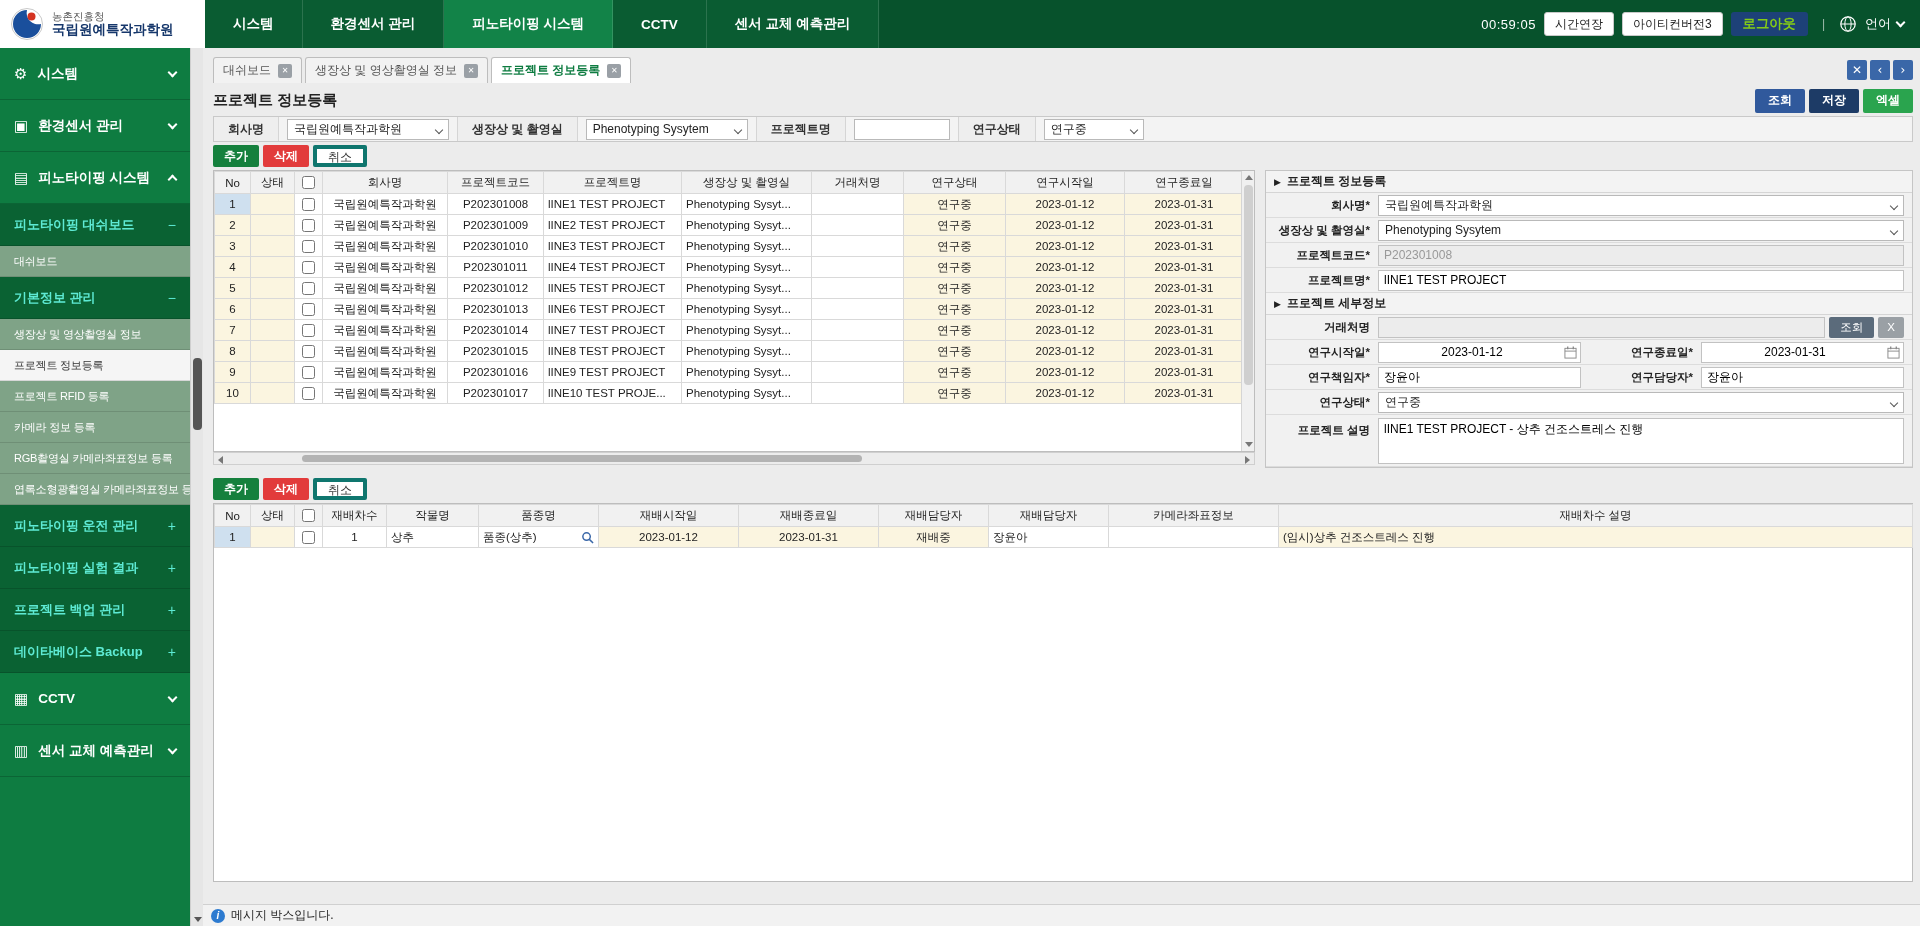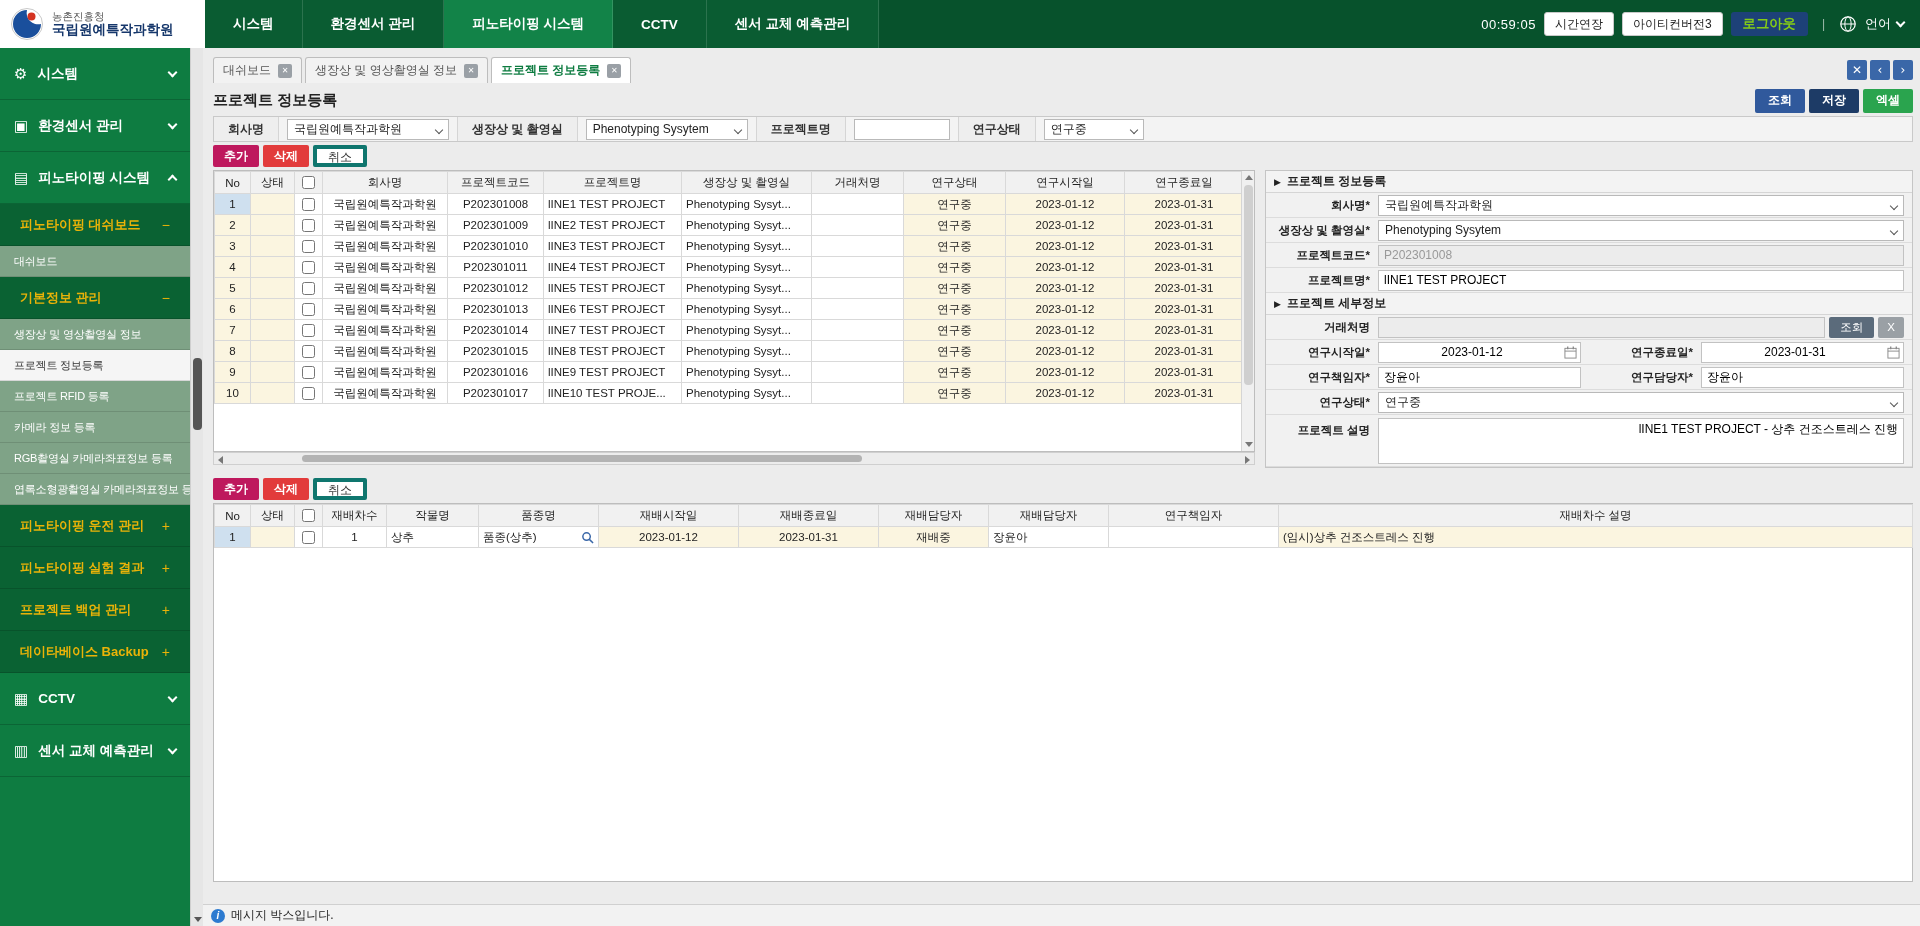--- a/index.html
+++ b/index.html
@@ -26,21 +26,21 @@
   .chv { width:7px; height:7px; border-right:2px solid #fff; border-bottom:2px solid #fff; display:inline-block; }
   .chv.down { transform:rotate(45deg); margin-top:-3px; }
   .chv.up { transform:rotate(225deg); margin-top:3px; }
 
   
   .sidebar { position:absolute; left:0; top:48px; width:190px; height:878px; background:#0e7c41; overflow:hidden; }
   .side-item { height:52px; display:flex; align-items:center; padding:0 14px; color:#fff; font-size:13.5px; font-weight:bold;
                border-bottom:1px solid rgba(0,0,0,0.18); cursor:pointer; }
   .s-icon { margin-right:10px; font-weight:normal; font-size:15px; font-family:"DejaVu Sans",sans-serif; }
   .side-item .chv, .group-hd .toggle { margin-left:auto; }
-  .group-hd { height:42px; background:#0a6233; display:flex; align-items:center; padding:0 20px; color:#eab308; font-weight:bold;
+  .group-hd { height:42px; background:#0a6233; display:flex; align-items:center; padding:0 14px; color:#5eead4; font-weight:bold;
               font-size:13px; border-bottom:1px solid rgba(0,0,0,0.15); cursor:pointer; }
   .toggle { font-size:14px; font-weight:normal; }
   .sub-item { height:31px; background:#7fa387; display:flex; align-items:center; padding:0 14px; color:#fff; font-size:11px;
               border-bottom:1px solid rgba(0,0,0,0.12); white-space:nowrap; overflow:hidden; cursor:pointer; letter-spacing:-0.2px; }
   .sub-item.active { background:#f5f5f5; color:#333; }
 
   .side-scroll { position:absolute; left:190px; top:48px; width:13px; height:878px; background:#e6e6e6; border-left:1px solid #cfcfcf; }
   .side-scroll .thumb { position:absolute; left:2px; top:310px; width:9px; height:72px; background:#555; border-radius:4px; }
   .tri { width:0; height:0; position:absolute; }
   .tri.down { left:3px; bottom:4px; border-left:4px solid transparent; border-right:4px solid transparent; border-top:5px solid #555; }
@@ -74,21 +74,21 @@
   .f-field { padding:0 8px; display:flex; align-items:center; }
   .sel { height:21px; background:#fff; border:1px solid #b9b9b9; display:flex; align-items:center; padding:0 18px 0 6px;
          position:relative; color:#222; white-space:nowrap; overflow:hidden; cursor:pointer; }
   .sel::after { content:""; position:absolute; right:6px; top:7px; width:5px; height:5px; border-right:1.5px solid #555;
                 border-bottom:1.5px solid #555; transform:rotate(45deg); }
   .inp { height:21px; border:1px solid #b9b9b9; padding:0 5px; font-size:12px; font-family:inherit; }
 
   .grid-toolbar { position:absolute; left:10px; height:22px; display:flex; gap:4px; }
   .gt-top { top:97px; } .gt-bottom { top:430px; }
   .btn-sm { height:22px; padding:0 11px; font-size:12px; border-radius:2px; border:none; font-family:inherit; font-weight:bold; cursor:pointer; }
-  .btn-add { background:#be185d; color:#fff; }
+  .btn-add { background:#15803d; color:#fff; }
   .btn-del { background:#e23b3b; color:#fff; }
   .btn-cancel { background:#fff; color:#333; border:4px solid #0f766e; font-weight:normal; }
 
   
   .main-grid { position:absolute; left:10px; top:122px; width:1042px; height:282px; background:#fff; border:1px solid #bdbdbd; }
   table { border-collapse:collapse; table-layout:fixed; }
   th, td { border:1px solid #d9d9d9; height:21px; font-size:11.5px; padding:0 4px; overflow:hidden; white-space:nowrap;
            text-overflow:ellipsis; font-weight:normal; }
   th { background:#f1f1f1; color:#222; height:22px; text-align:center; }
   td { background:#fff; }
@@ -118,21 +118,21 @@
   .p-label { width:112px; text-align:right; padding-right:8px; font-weight:bold; color:#222; flex:none; font-size:11.5px; }
   .p-field { flex:1; display:flex; align-items:center; padding-right:8px; gap:4px; position:relative; }
   .p-inp { flex:1; height:21px; border:1px solid #c2c2c2; padding:0 5px; font-size:12px; font-family:inherit; background:#fff; min-width:0; }
   .p-inp.ro { background:#ececec; color:#999; }
   .p-inp.center { text-align:center; padding-right:20px; }
   .sel.full { flex:1; height:21px; }
   .btn-mini { height:21px; padding:0 11px; background:#5b6b7b; color:#fff; border:none; border-radius:2px; font-size:11.5px; font-family:inherit; cursor:pointer; }
   .btn-mini.gray { background:#9aa0a5; padding:0 9px; }
   .date-wrap { flex:1; position:relative; display:flex; }
   .cal-icon { position:absolute; right:4px; top:4px; pointer-events:none; }
-  .p-ta { flex:1; height:46px; border:1px solid #c2c2c2; font:inherit; font-size:12px; padding:2px 5px; resize:none; background:#fff;text-align:right; }
+  .p-ta { flex:1; height:46px; border:1px solid #c2c2c2; font:inherit; font-size:12px; padding:2px 5px; resize:none; background:#fff; }
 
   
   .bottom-grid { position:absolute; left:10px; top:455px; right:7px; height:379px; background:#fff; border:1px solid #bdbdbd; }
   .cell-flex { display:flex; align-items:center; justify-content:space-between; gap:4px; }
 
   
   .statusbar { position:absolute; left:203px; bottom:0; width:1717px; height:22px; background:#f2f2f2; border-top:1px solid #d0d0d0;
                display:flex; align-items:center; gap:6px; padding-left:8px; }
   .info-icon { width:14px; height:14px; border-radius:50%; background:#2d7bd0; color:#fff; font-size:10px; font-weight:bold;
                font-style:italic; display:flex; align-items:center; justify-content:center; }
@@ -604,21 +604,21 @@
             <th>No</th>
             <th>상태</th>
             <th class="c-chk"><input type="checkbox" style=""></th>
             <th>재배차수</th>
             <th>작물명</th>
             <th>품종명</th>
             <th>재배시작일</th>
             <th>재배종료일</th>
             <th>재배담당자</th>
             <th>재배담당자</th>
-            <th>연구책임자</th>
+            <th>카메라좌표정보</th>
             <th>재배차수 설명</th>
           </tr>
         </thead>
         <tbody>
 
         <tr>
             <td class="c-center c-cream">1</td>
             <td class="c-cream"></td>
             <td class="c-chk"><input type="checkbox" style=""></td>
             <td class="c-center">1</td>

